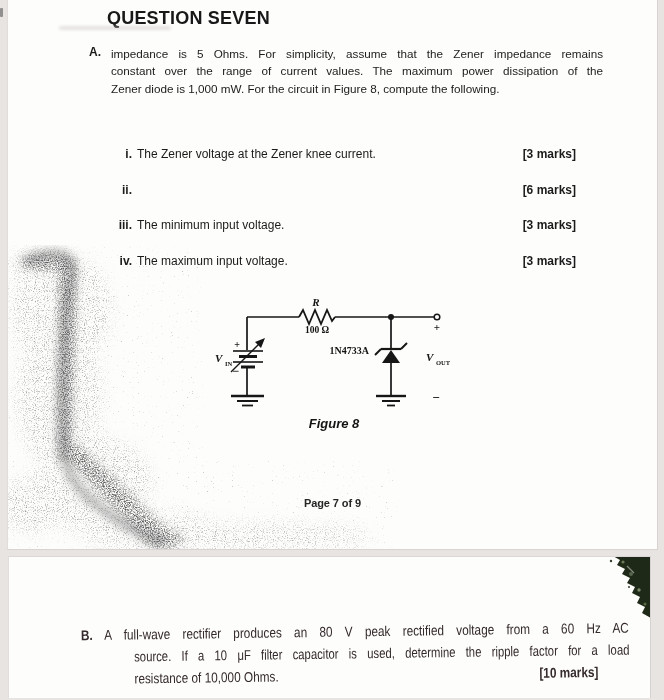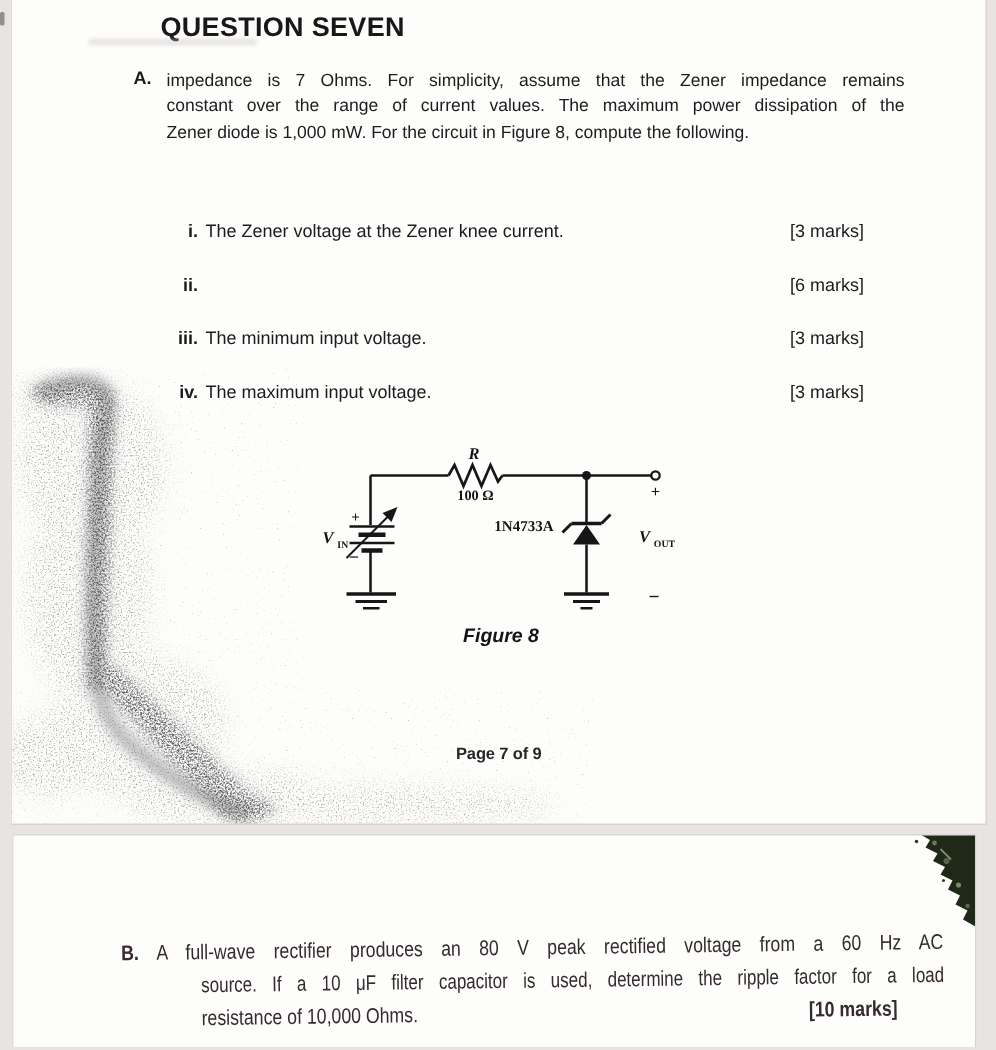--- a/index.html
+++ b/index.html
@@ -47,21 +47,21 @@
     font-size:11.7px; line-height:17.3px; height:17.3px; overflow:hidden;
     color:#1c1c1c;
   }
   .just { text-align:justify; text-align-last:justify; }
   .items { position:absolute; left:81px; top:147px; width:487px; }
   .item-row { display:flex; align-items:baseline; height:17.4px; margin-bottom:18.2px; }
   .item-numeral {
     width:43px; text-align:right; font-size:12px; font-weight:bold; flex:0 0 auto;
   }
   .item-text { margin-left:5px; font-size:12px; }
-  .item-marks { margin-left:auto; font-size:12px; font-weight:normal;text-align:right; }
+  .item-marks { margin-left:auto; font-size:12px; font-weight:bold;text-align:right; }
   .circuit { position:absolute; left:183px; top:288px; }
   .footer {
     position:absolute; left:296px; top:497px;
     font-size:11px; font-weight:bold; color:#262626; letter-spacing:-.1px;
   }
   .smudge { position:absolute; left:-7px; top:245px; pointer-events:none; }
   .edge-tick {
     position:absolute; left:0; top:8px; width:3px; height:9px;
     background:#4a4a4a; opacity:.55; border-radius:1px;
   }
@@ -84,21 +84,21 @@
 <div class="edge-tick"></div>
 
 <div id="page1" class="page">
 
   <div class="q-title">QUESTION SEVEN</div>
   <div class="title-smear"></div>
 
   <div class="para">
     <span class="sec-label">A.</span>
     <div class="para-lines">
-      <div class="para-line just">impedance is 7 Ohms. For simplicity, assume that the Zener impedance remains</div>
+      <div class="para-line just">impedance is 5 Ohms. For simplicity, assume that the Zener impedance remains</div>
       <div class="para-line just">constant over the range of current values. The maximum power dissipation of the</div>
       <div class="para-line">Zener diode is 1,000 mW. For the circuit in Figure 8, compute the following.</div>
     </div>
   </div>
 
   <div class="items">
     <div class="item-row">
       <span class="item-numeral">i.</span>
       <span class="item-text">The Zener voltage at the Zener knee current.</span>
       <span class="item-marks">[3 marks]</span>

